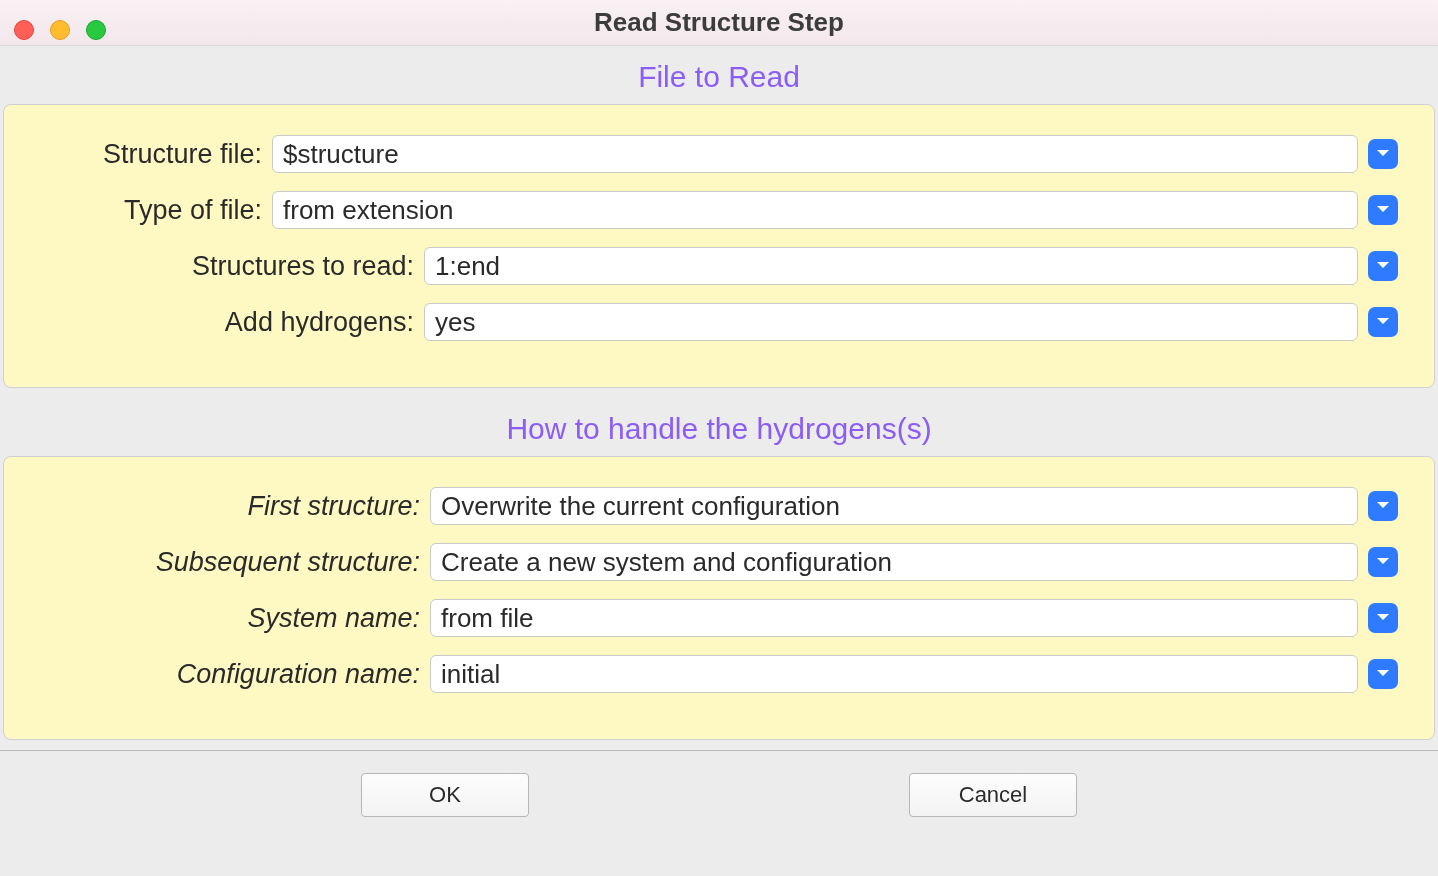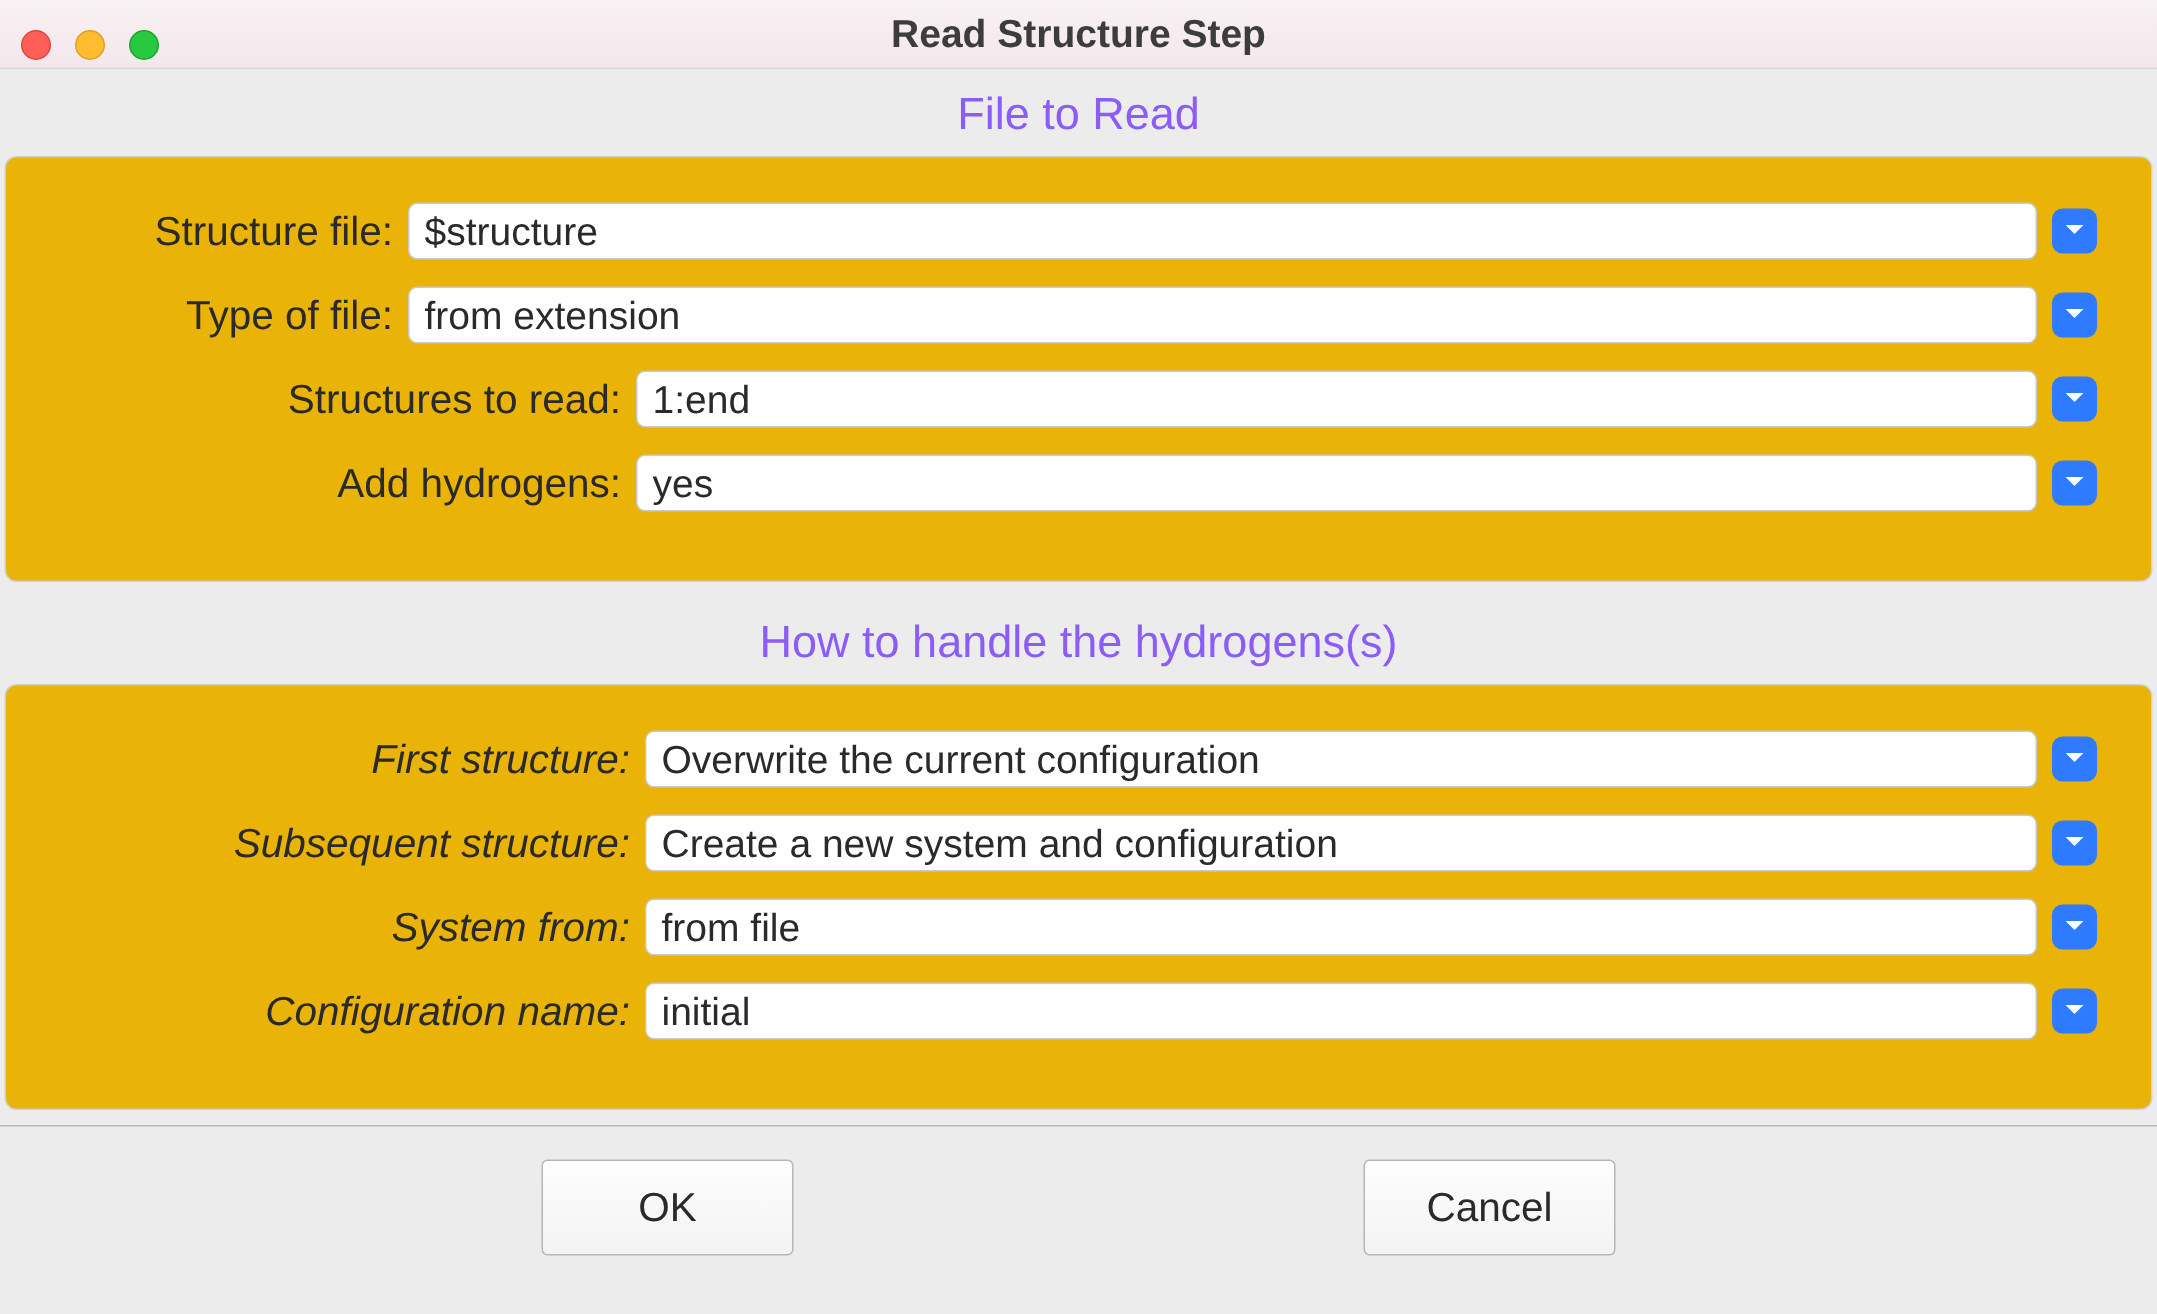--- a/index.html
+++ b/index.html
@@ -42,21 +42,21 @@
     color: #3c3c3c;
   }
   .section-title {
     text-align: center;
     font-size: 30px;
     color: #8b5cf6;
     padding: 14px 0 10px 0;
   }
   .panel {
     margin: 0 3px 10px 3px;
-    background: #eab308;
+    background: #fef9c3;
     border: 1px solid #d0d0d0;
     border-radius: 8px;
     padding: 30px 36px 30px 28px;
   }
   .row {
     display: flex;
     align-items: center;
     margin-bottom: 18px;
   }
   .row:last-child { margin-bottom: 16px; }
@@ -107,25 +107,25 @@
   .footer {
     border-top: 1px solid #b8b8b8;
     padding: 22px 0 30px 0;
     display: flex;
     justify-content: center;
     gap: 380px;
     background: #ececec;
   }
   .btn {
     min-width: 168px;
-    height: 64px;
+    height: 44px;
     background: linear-gradient(#fdfdfd, #f3f3f3);
     border: 1px solid #b6b6b6;
     border-radius: 4px;
-    font-size: 27px;
+    font-size: 22px;
     color: #2a2a2a;
     cursor: pointer;
   }
 </style>
 </head>
 <body>
 
 <div class="window">
 
   <div class="titlebar">
@@ -225,21 +225,21 @@
           <span>
             <svg viewBox="0 0 16 12">
                 <path d="M2 3 L8 9 L14 3 Z"></path>
               </svg>
           </span>
         </button>
       </div>
     </div>
 
     <div class="row">
-      <div class="label">System from:</div>
+      <div class="label">System name:</div>
       <div class="combo">
         <input class="combo-input" type="text" value="from file" style="">
         <button class="combo-btn">
           <span>
             <svg viewBox="0 0 16 12">
                 <path d="M2 3 L8 9 L14 3 Z"></path>
               </svg>
           </span>
         </button>
       </div>

